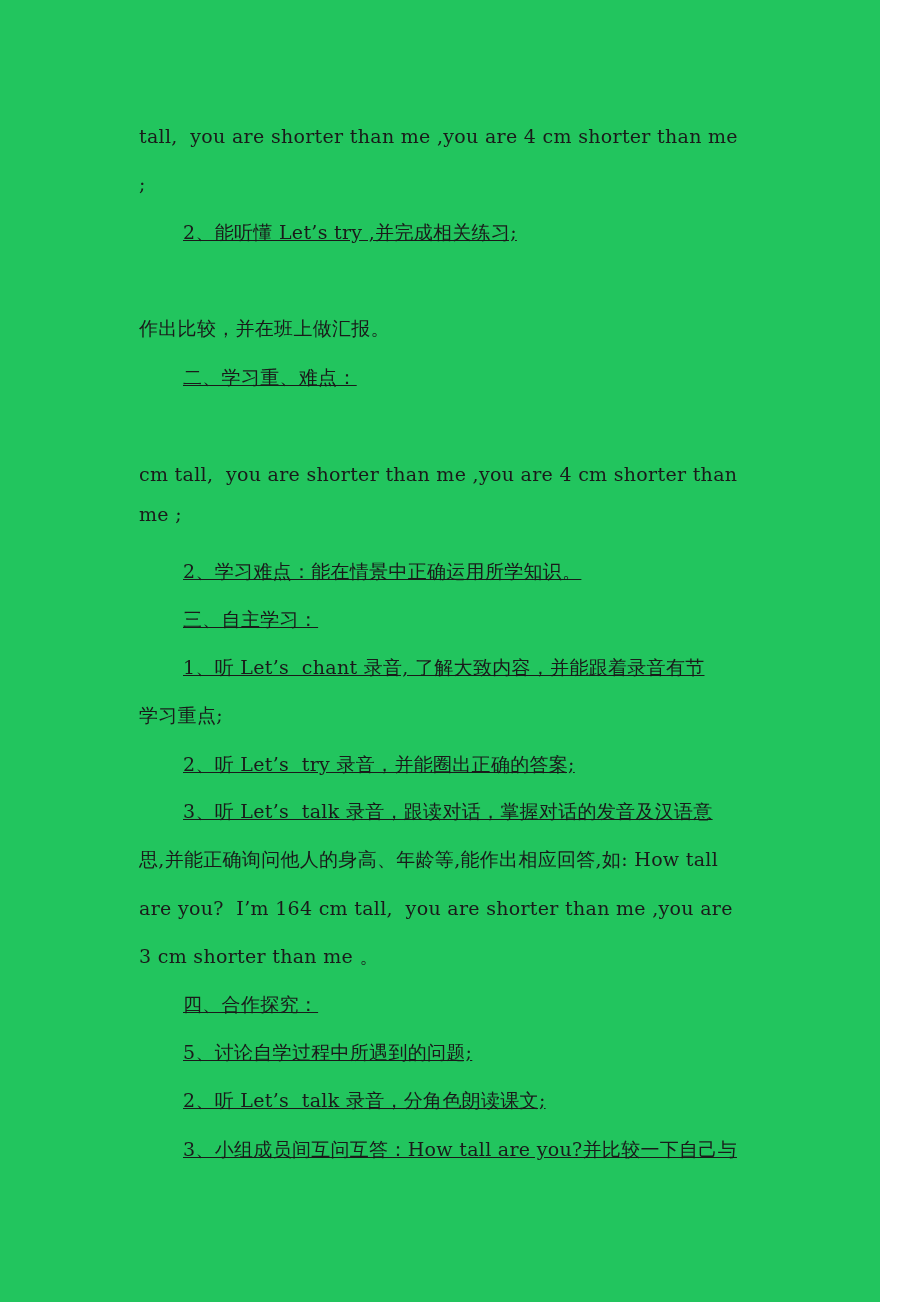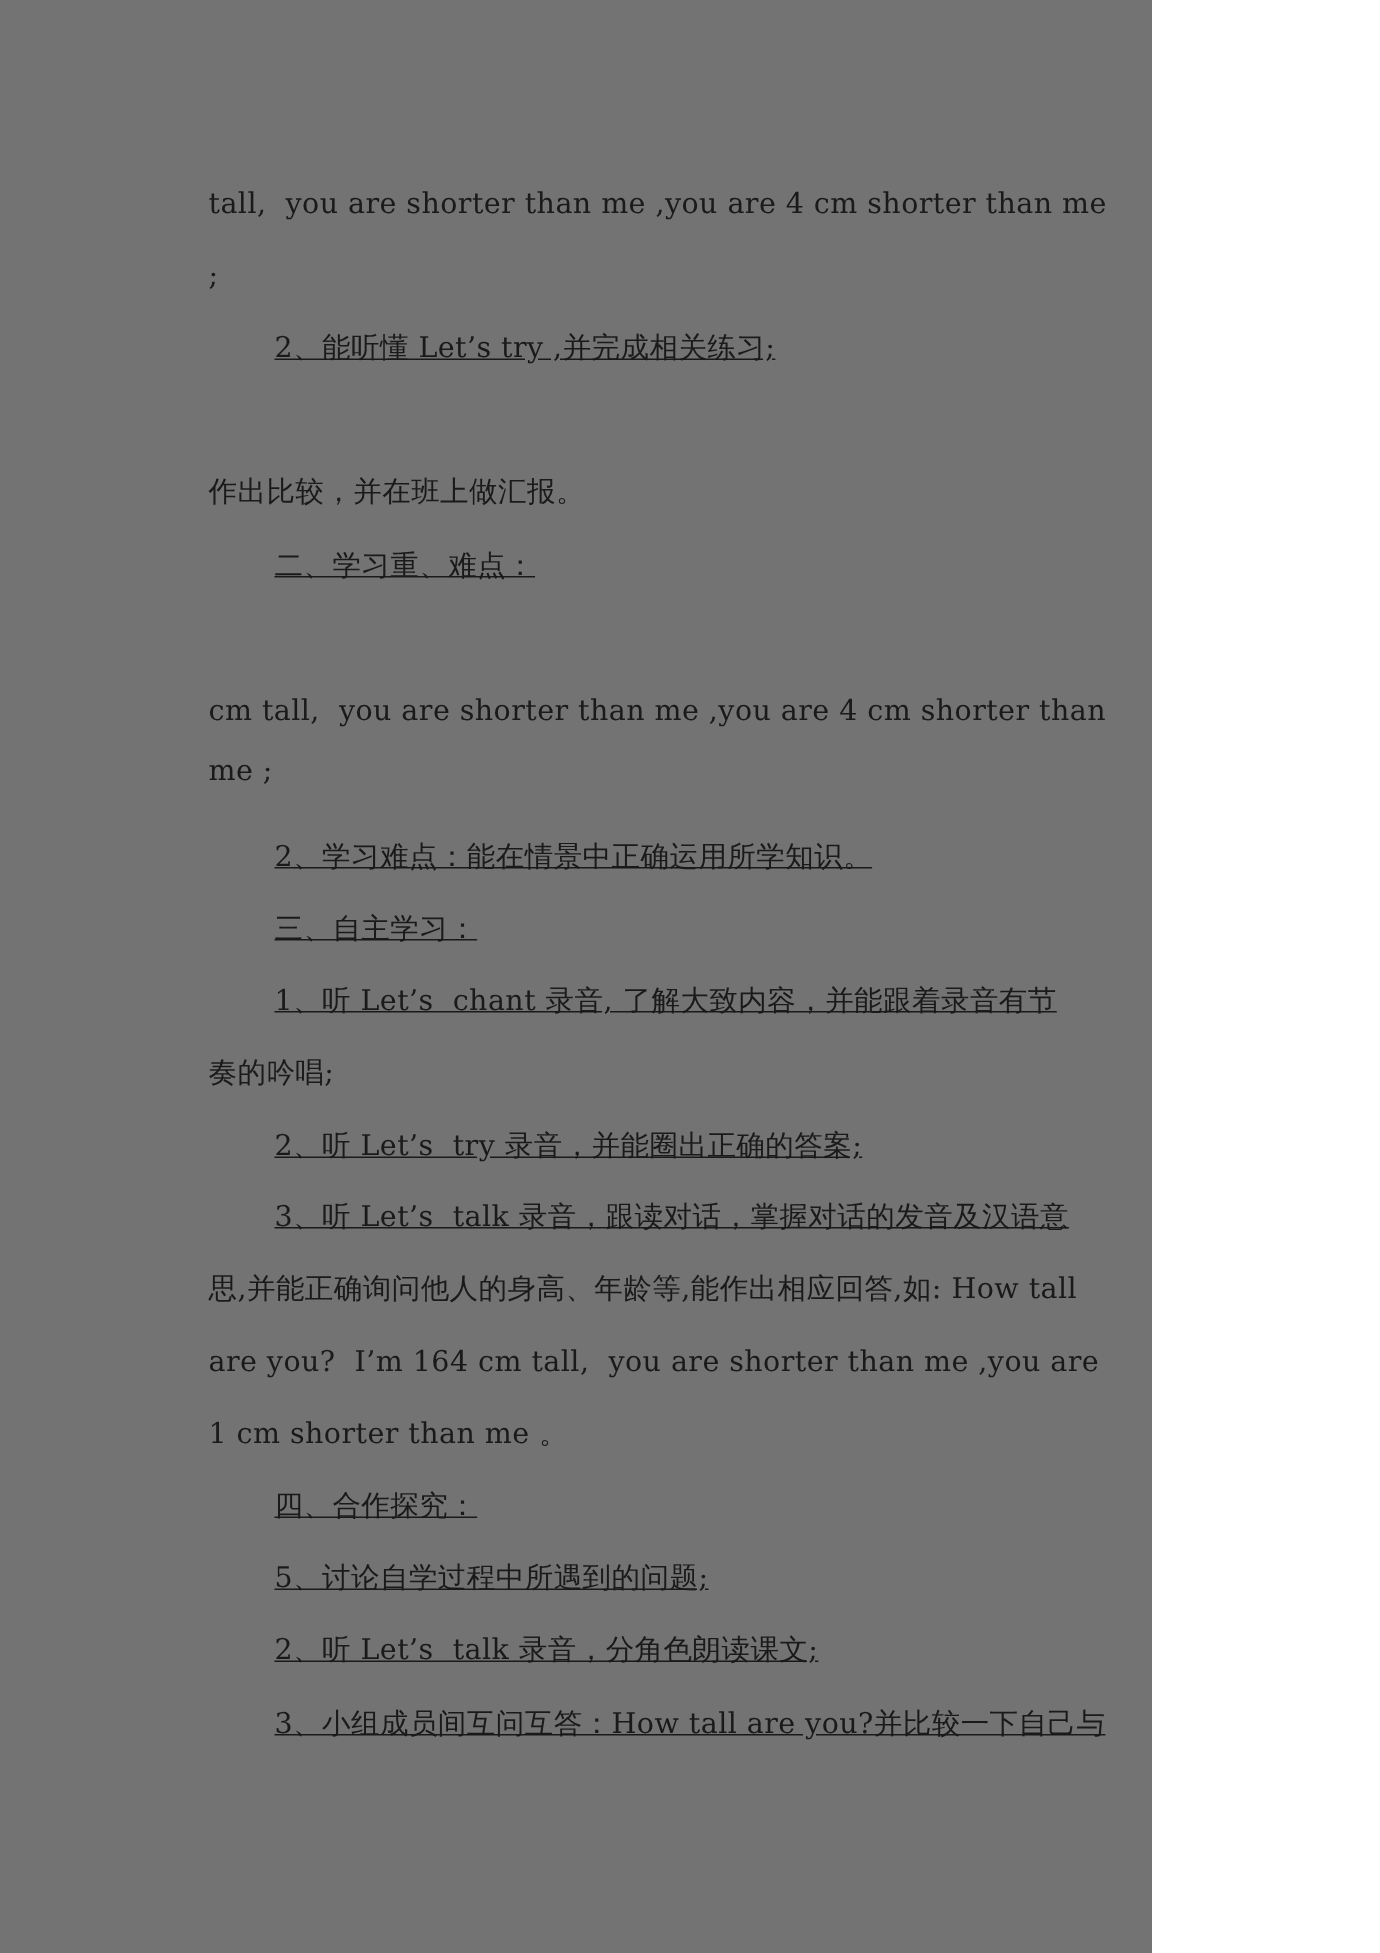--- a/index.html
+++ b/index.html
@@ -1,38 +1,38 @@
 <!DOCTYPE html>
 <html><head>
 <meta charset="utf-8">
 <style>
   html, body { margin: 0; padding: 0; background: #ffffff; }
   body { width: 920px; height: 1302px; position: relative; overflow: hidden;
          font-family: "DejaVu Serif", "Liberation Serif", serif; color: #1a1a1a; }
-  .page { position: absolute; left: 0; top: 0; width: 768px; height: 1302px; background: #737373; text-align: center; }
+  .page { position: absolute; left: 0; top: 0; width: 880px; height: 1302px; background: #22c55e; text-align: center; }
   .line { position: absolute; left: 139px; white-space: pre; font-size: 19px; line-height: 24px; letter-spacing: 0.3px; }
   .indent { left: 183px; text-decoration: underline; }
 </style>
 </head>
 <body>
 
 <div class="page">
   <div class="line" style="top:124px">tall,  you are shorter than me ,you are 4 cm shorter than me</div>
   <div class="line" style="top:172px">;</div>
   <div class="line indent" style="top:220px">2、能听懂 Let’s try ,并完成相关练习;</div>
   <div class="line" style="top:316px">作出比较，并在班上做汇报。</div>
   <div class="line indent" style="top:365px">二、学习重、难点：</div>
   <div class="line" style="top:462px">cm tall,  you are shorter than me ,you are 4 cm shorter than</div>
   <div class="line" style="top:502px">me ;</div>
   <div class="line indent" style="top:559px">2、学习难点：能在情景中正确运用所学知识。</div>
   <div class="line indent" style="top:607px">三、自主学习：</div>
   <div class="line indent" style="top:655px">1、听 Let’s  chant 录音, 了解大致内容，并能跟着录音有节</div>
-  <div class="line" style="top:703px">奏的吟唱;</div>
+  <div class="line" style="top:703px">学习重点;</div>
   <div class="line indent" style="top:752px">2、听 Let’s  try 录音，并能圈出正确的答案;</div>
   <div class="line indent" style="top:799px">3、听 Let’s  talk 录音，跟读对话，掌握对话的发音及汉语意</div>
   <div class="line" style="top:847px">思,并能正确询问他人的身高、年龄等,能作出相应回答,如: How tall</div>
   <div class="line" style="top:896px">are you?  I’m 164 cm tall,  you are shorter than me ,you are</div>
-  <div class="line" style="top:944px">1 cm shorter than me 。</div>
+  <div class="line" style="top:944px">3 cm shorter than me 。</div>
   <div class="line indent" style="top:992px">四、合作探究：</div>
   <div class="line indent" style="top:1040px">5、讨论自学过程中所遇到的问题;</div>
   <div class="line indent" style="top:1088px">2、听 Let’s  talk 录音，分角色朗读课文;</div>
   <div class="line indent" style="top:1137px">3、小组成员间互问互答：How tall are you?并比较一下自己与</div>
 </div>
 
 </body></html>

